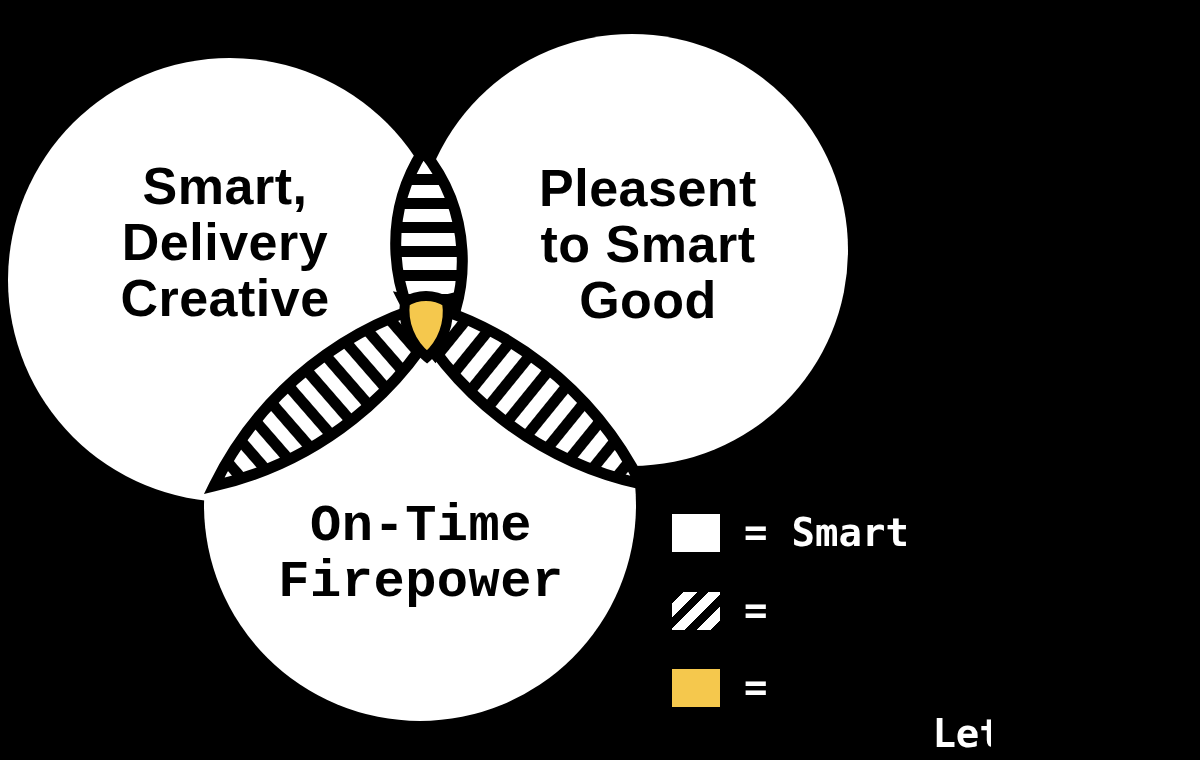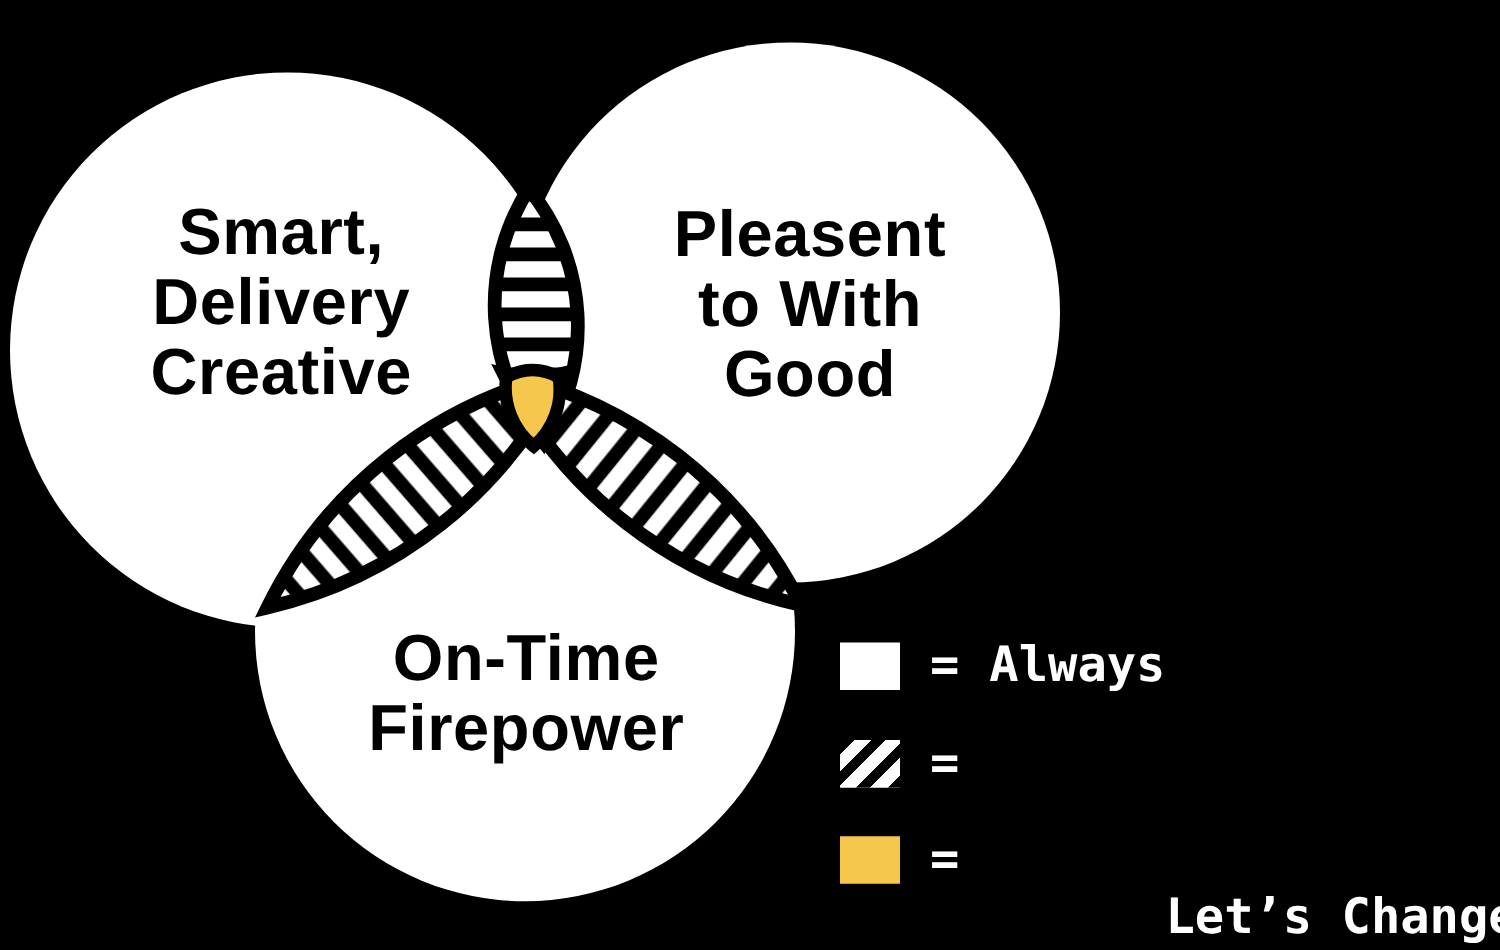--- a/index.html
+++ b/index.html
@@ -2,23 +2,23 @@
 <html><head>
 <meta charset="utf-8">
 <style>
   html, body {
     margin: 0;
     padding: 0;
     background: #000;
   }
   .stage {
     position: relative;
-    width: 1200px;
+    width: 991px;
     height: 760px;
-    background: #737373;
+    background: #0f766e;
     overflow: hidden;
     font-family: "Liberation Sans", sans-serif;
   }
   .stage svg {
     position: absolute;
     left: 0;
     top: 0;
   }
   .circle-label {
     position: absolute;
@@ -94,33 +94,33 @@
   </svg>
 
   <div class="circle-label" style="left:25px; top:158px;">
     <div>Smart,</div>
     <div>Delivery</div>
     <div>Creative</div>
   </div>
 
   <div class="circle-label" style="left:448px; top:160px;">
     <div>Pleasent</div>
-    <div>to With</div>
+    <div>to Smart</div>
     <div>Good</div>
   </div>
 
-  <div class="circle-label" style="left:221px; top:499px;">
+  <div class="circle-label" style="left:221px; top:499px;font-family:Liberation Mono, monospace;">
     <div>On-Time</div>
     <div>Firepower</div>
   </div>
 
   <div class="legend-row" style="top:510px;">
     <span class="swatch solid-white"></span>
     <span class="legend-eq">=</span>
-    <span class="legend-text">Always</span>
+    <span class="legend-text">Smart</span>
   </div>
 
   <div class="legend-row" style="top:588px;">
     <span class="swatch diagonal-stripes"></span>
     <span class="legend-eq">=</span>
   </div>
 
   <div class="legend-row" style="top:665px;">
     <span class="swatch solid-yellow"></span>
     <span class="legend-eq">=</span>

